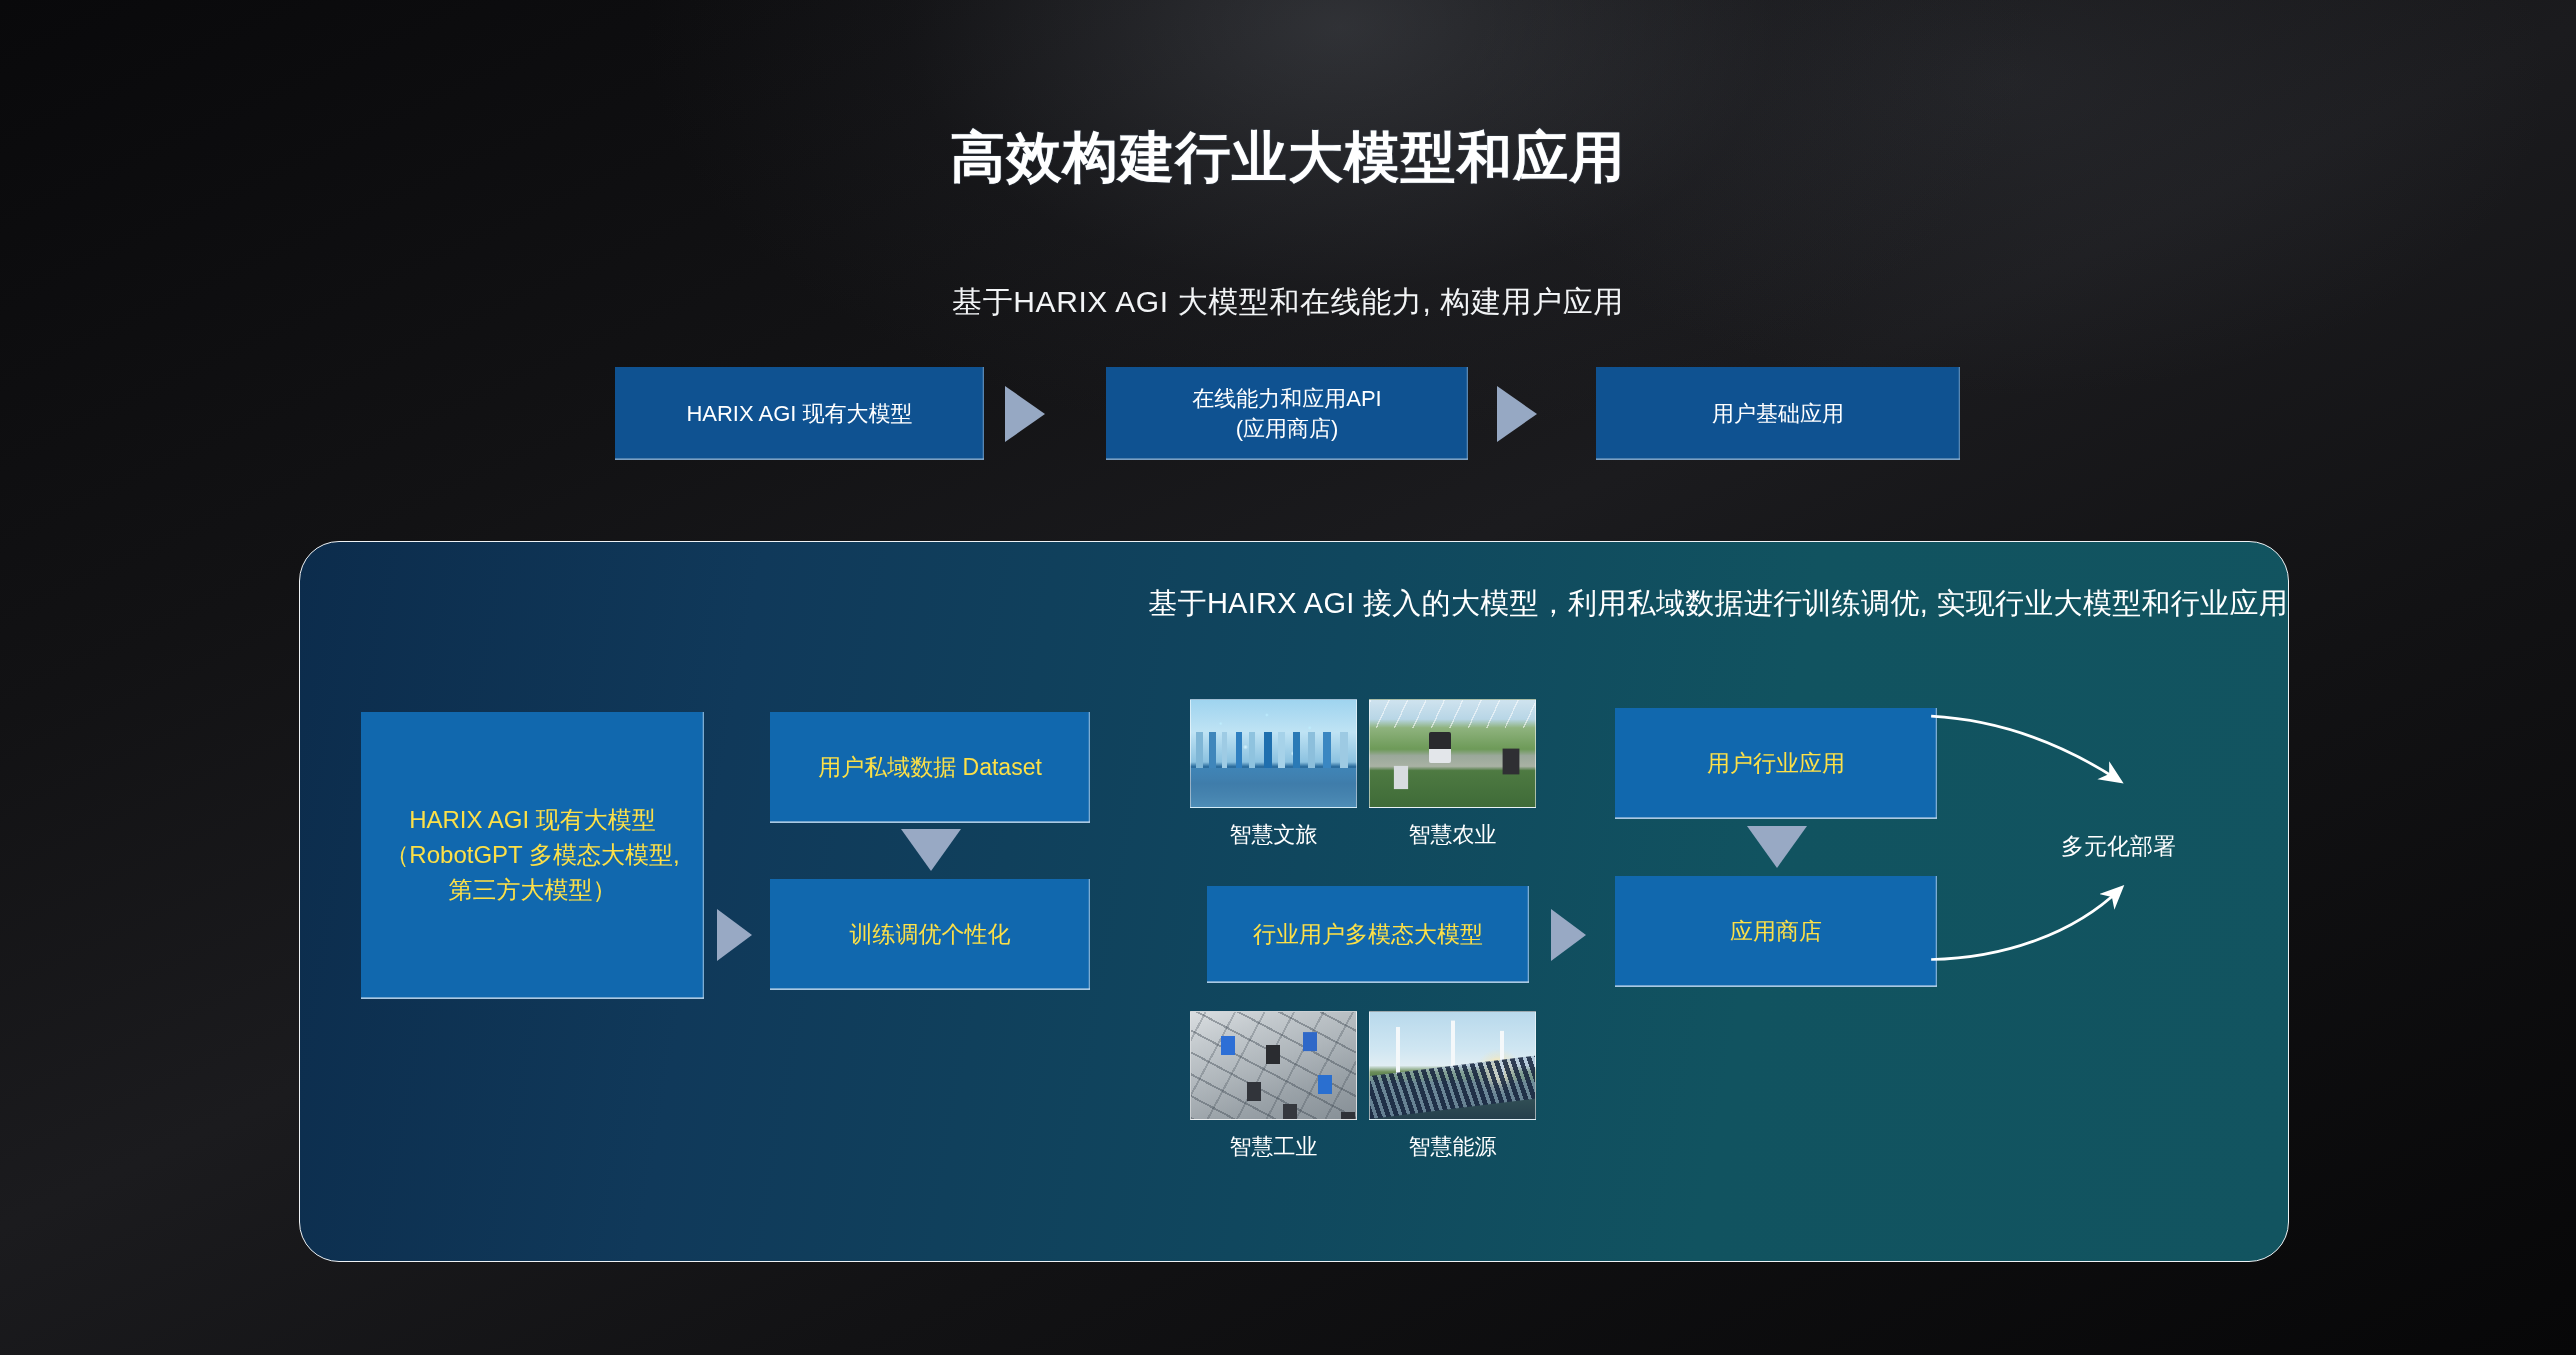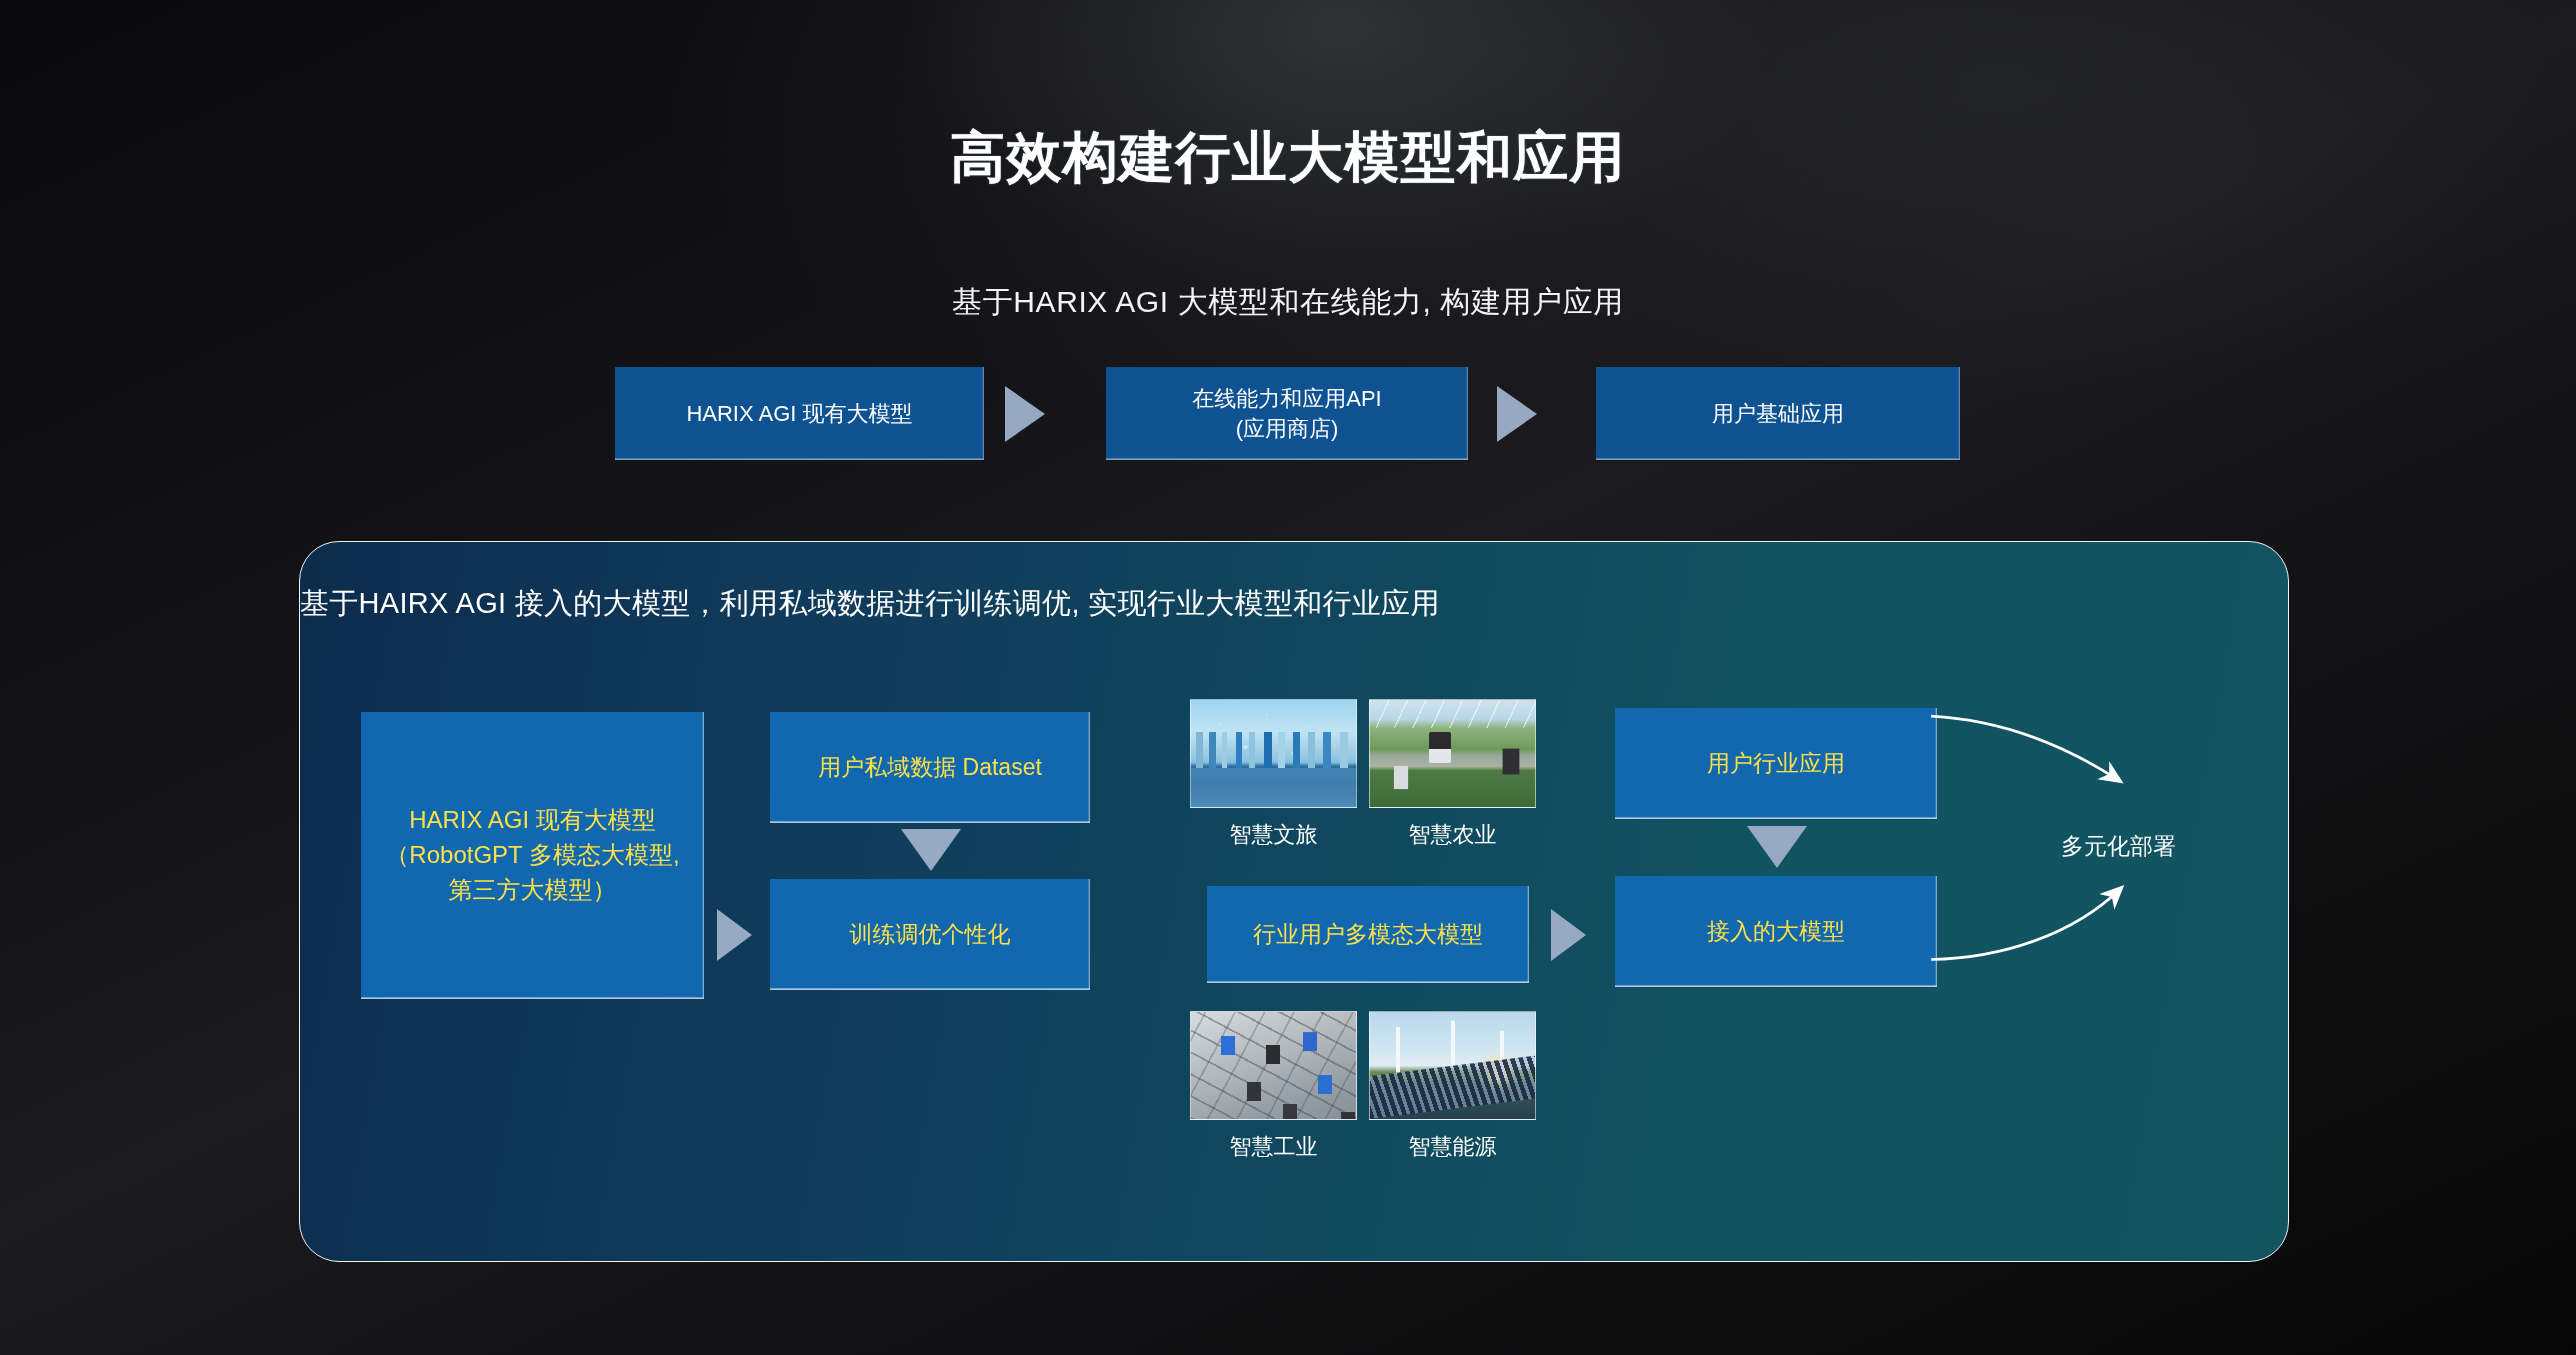--- a/index.html
+++ b/index.html
@@ -100,21 +100,21 @@
     border: 1.9px solid #eef2f5;
     background: linear-gradient(100deg, #0c2c4c 0%, #10395a 22%, #10475e 50%, #115360 72%, #125460 100%);
     box-sizing: border-box;
   }
 
   #panel-header {
     position: absolute;
     top: 42px;
     left: 0;
     width: 100%;
-    text-align: left;
+    text-align: right;
     color: #ffffff;
     font-size: 29px;
     letter-spacing: 0.3px;
     white-space: nowrap;
   }
 
   
   .pbox {
     position: absolute;
     background: #1168ae;
@@ -367,21 +367,21 @@
 
   <div class="tri-right-panel" id="tri-p1"></div>
 
   <div class="pbox" id="pbox-appuse">
     <span>用户行业应用</span>
   </div>
 
   <div class="tri-down-panel" id="tri-p3"></div>
 
   <div class="pbox" id="pbox-usrmdl">
-    <span>接入的大模型</span>
+    <span>应用商店</span>
   </div>
 
   <div class="thumb-cell" id="thumb-cell-0">
     <div class="thumb art-city"></div>
     <div class="thumb-caption">智慧文旅</div>
   </div>
 
   <div class="thumb-cell" id="thumb-cell-1">
     <div class="thumb art-agri"></div>
     <div class="thumb-caption">智慧农业</div>

